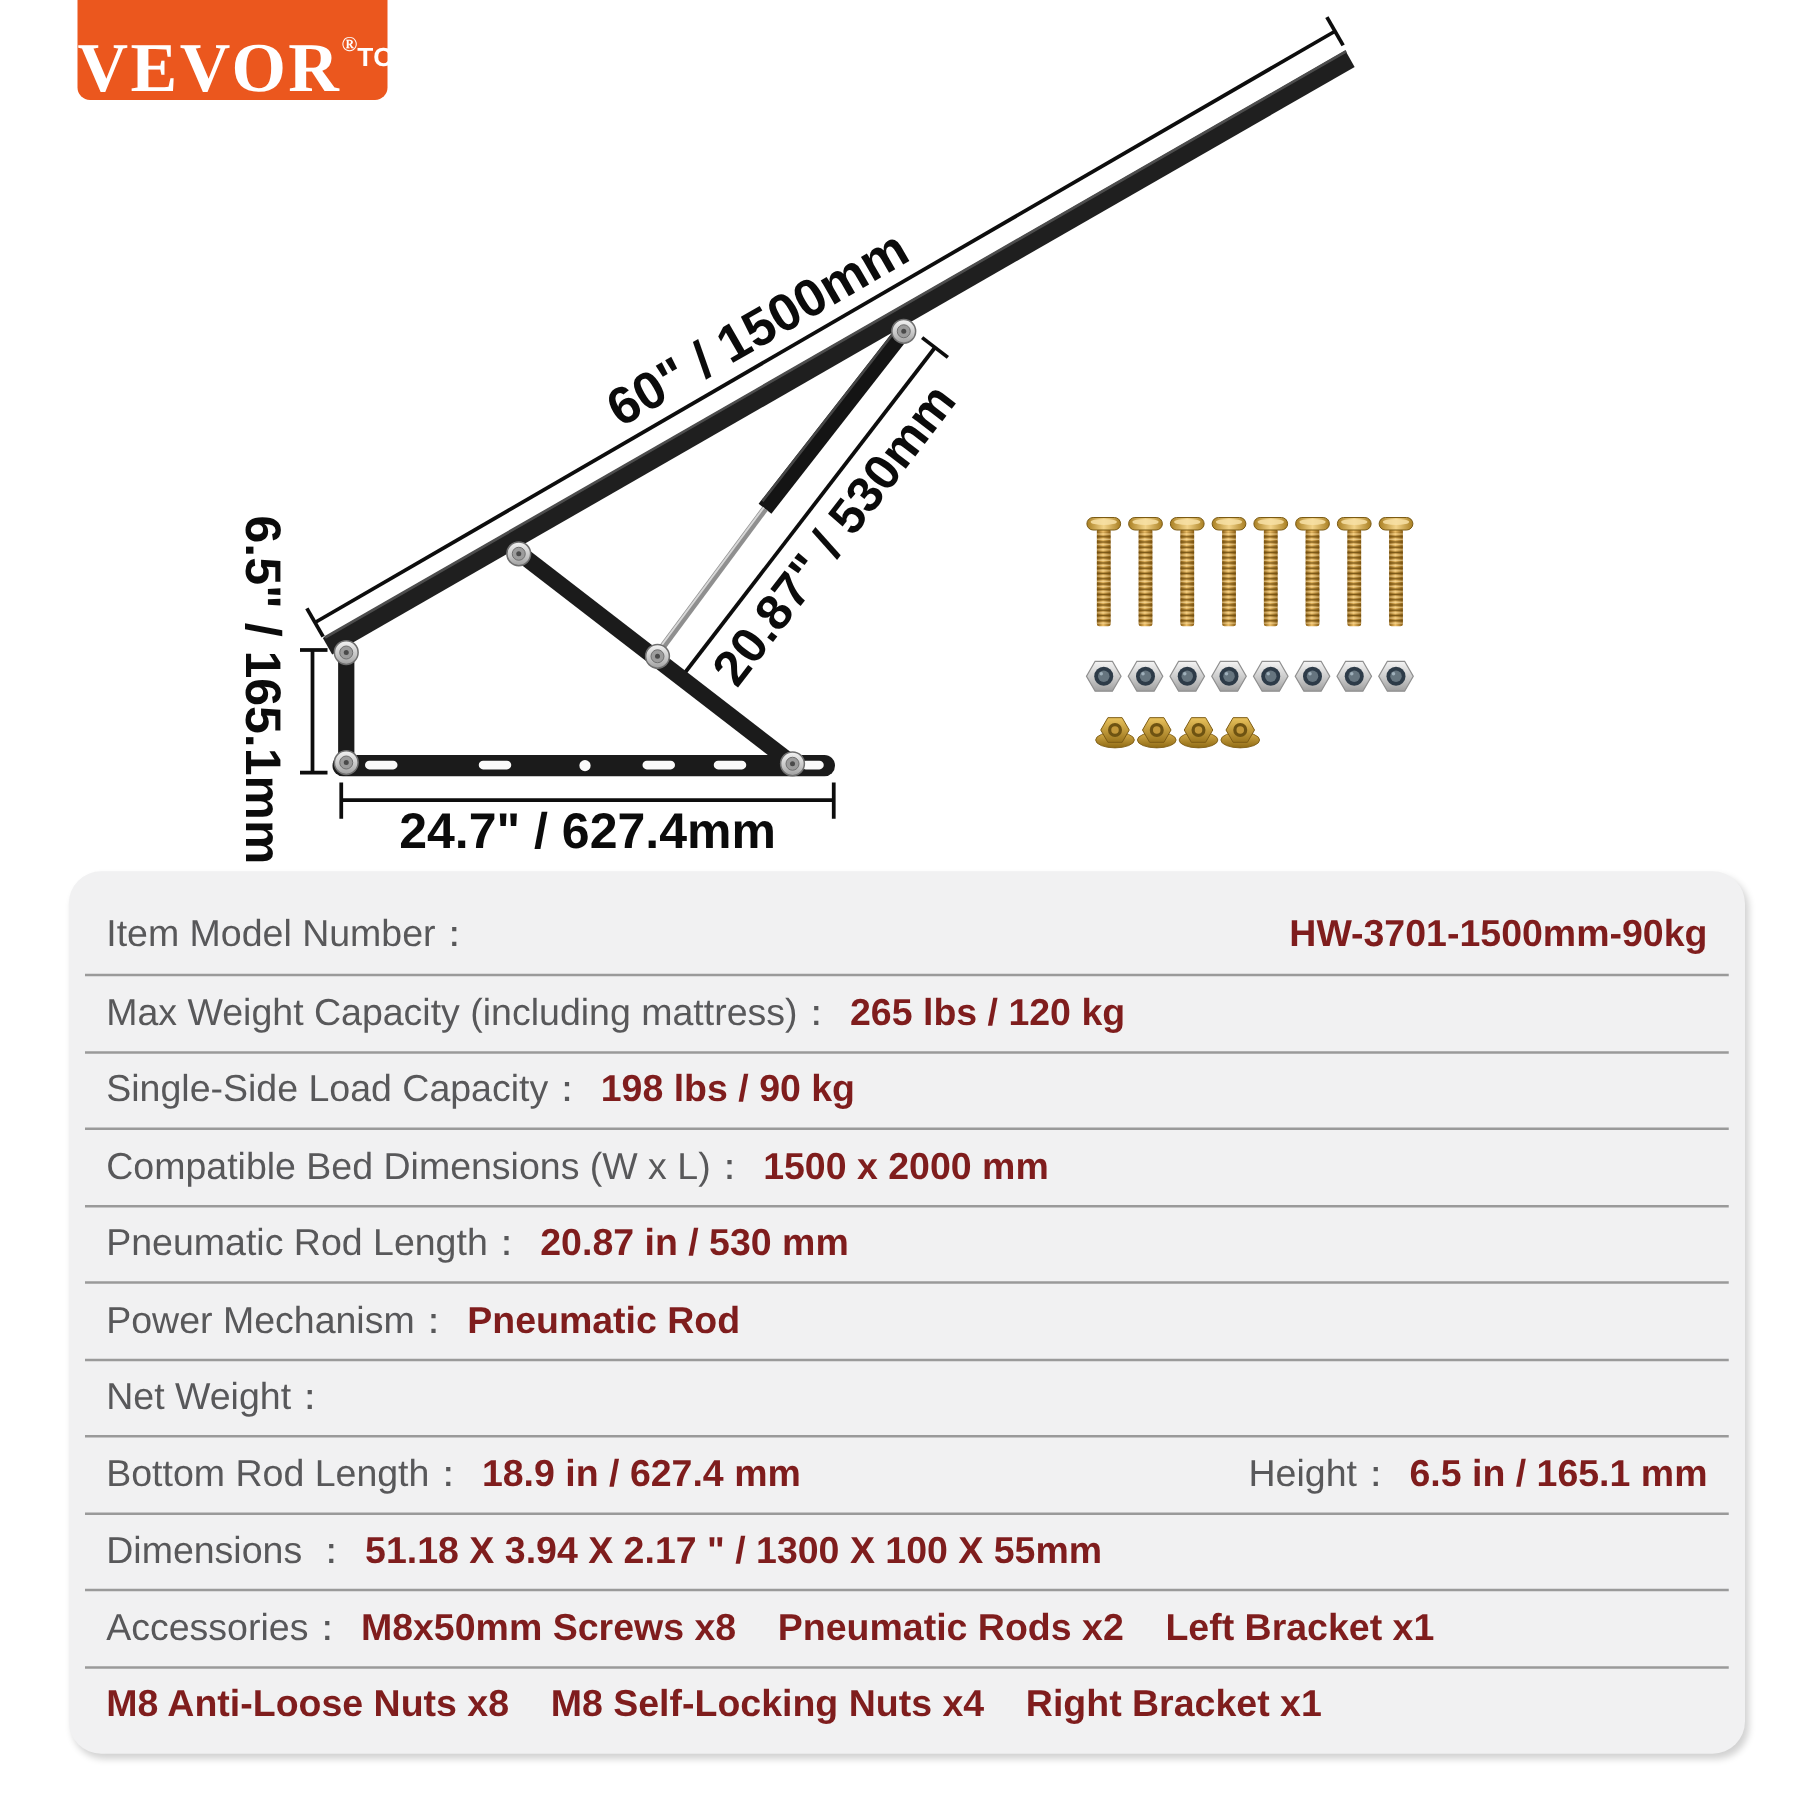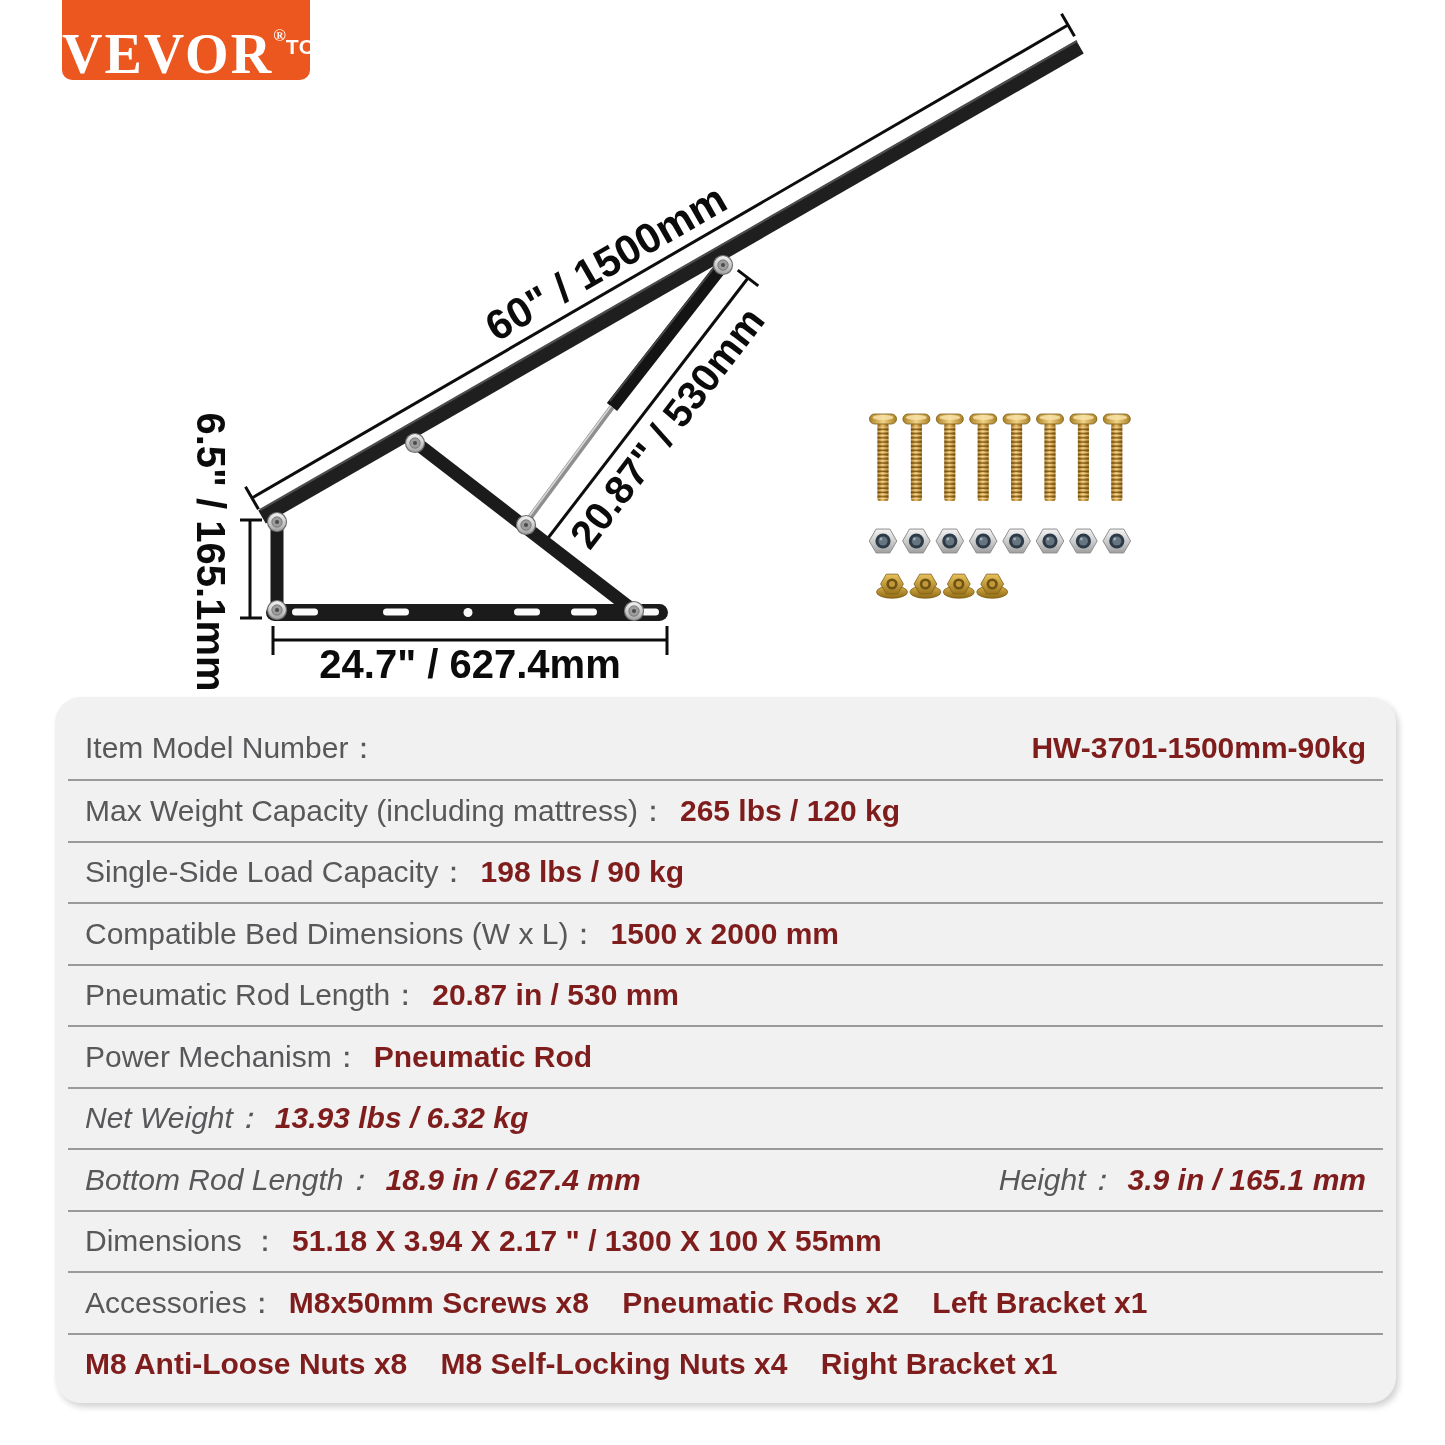--- a/index.html
+++ b/index.html
@@ -35,21 +35,21 @@
     padding-top:20px;box-shadow:3px 4px 6px rgba(0,0,0,0.18);
   }
   .spec-row{
     height:59.5px;display:flex;align-items:center;
     padding:0 30px;font-size:30px;line-height:34px;white-space:nowrap;
   }
   .spec-row.first{height:62px;justify-content:space-between;}
   .spec-row .lbl{color:#58585a;white-space:pre;}
   .spec-row .val{color:#7f1d1d;font-weight:bold;margin-left:12px;white-space:pre;}
   .spec-row.double{justify-content:space-between;}
-  .spec-row .pair{display:flex;align-items:center;font-style:italic;}
+  .spec-row .pair{display:flex;align-items:center;}
   .spec-row.fullrow .val{margin-left:0;}
   .sep{border-top:2px solid #9a9a9a;margin:0 13px;}
 </style>
 </head>
 <body>
 
 <div class="logo">
   <div class="brand"><span>VEVOR</span><sup>®</sup></div>
   <div class="tagline">TOUGH TOOLS, HALF PRICE</div>
 </div>
@@ -268,32 +268,31 @@
   </div>
   <div class="sep"></div>
   <div class="spec-row">
     <span class="lbl">Power Mechanism：</span>
       <span class="val">Pneumatic Rod</span>
   </div>
   <div class="sep"></div>
   <div class="spec-row double">
     <div class="pair">
       <span class="lbl">Net Weight：</span>
-        <span class="val">13.93 lbs / 6.32 kg</span>
     </div>
   </div>
   <div class="sep"></div>
   <div class="spec-row double">
     <div class="pair">
       <span class="lbl">Bottom Rod Length：</span>
         <span class="val">18.9 in / 627.4 mm</span>
     </div>
     <div class="pair">
       <span class="lbl">Height：</span>
-        <span class="val">3.9 in / 165.1 mm</span>
+        <span class="val">6.5 in / 165.1 mm</span>
     </div>
   </div>
   <div class="sep"></div>
   <div class="spec-row">
     <span class="lbl">Dimensions ：</span>
       <span class="val">51.18 X 3.94 X 2.17 " / 1300 X 100 X 55mm</span>
   </div>
   <div class="sep"></div>
   <div class="spec-row">
     <span class="lbl">Accessories：</span>

